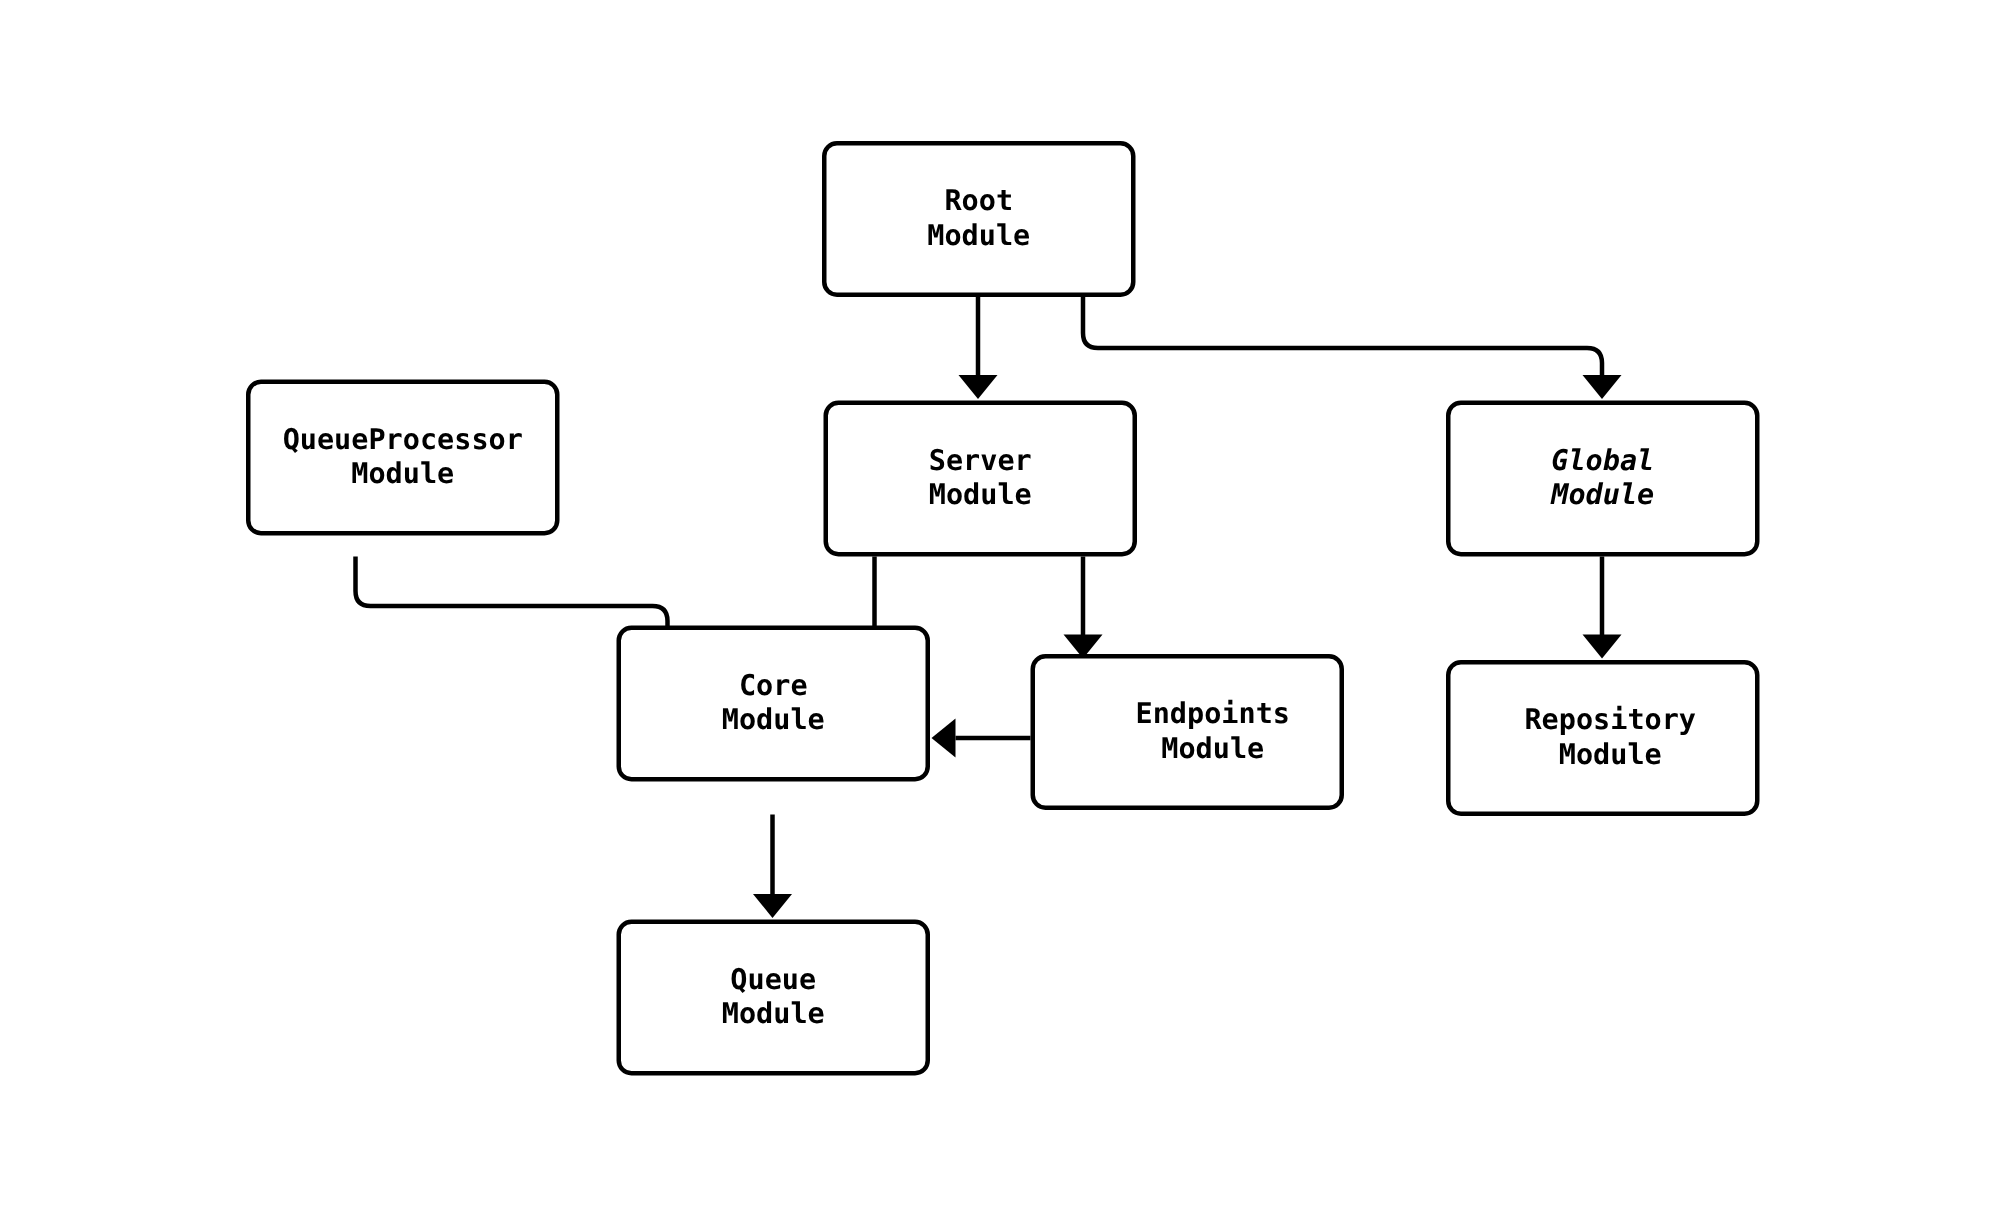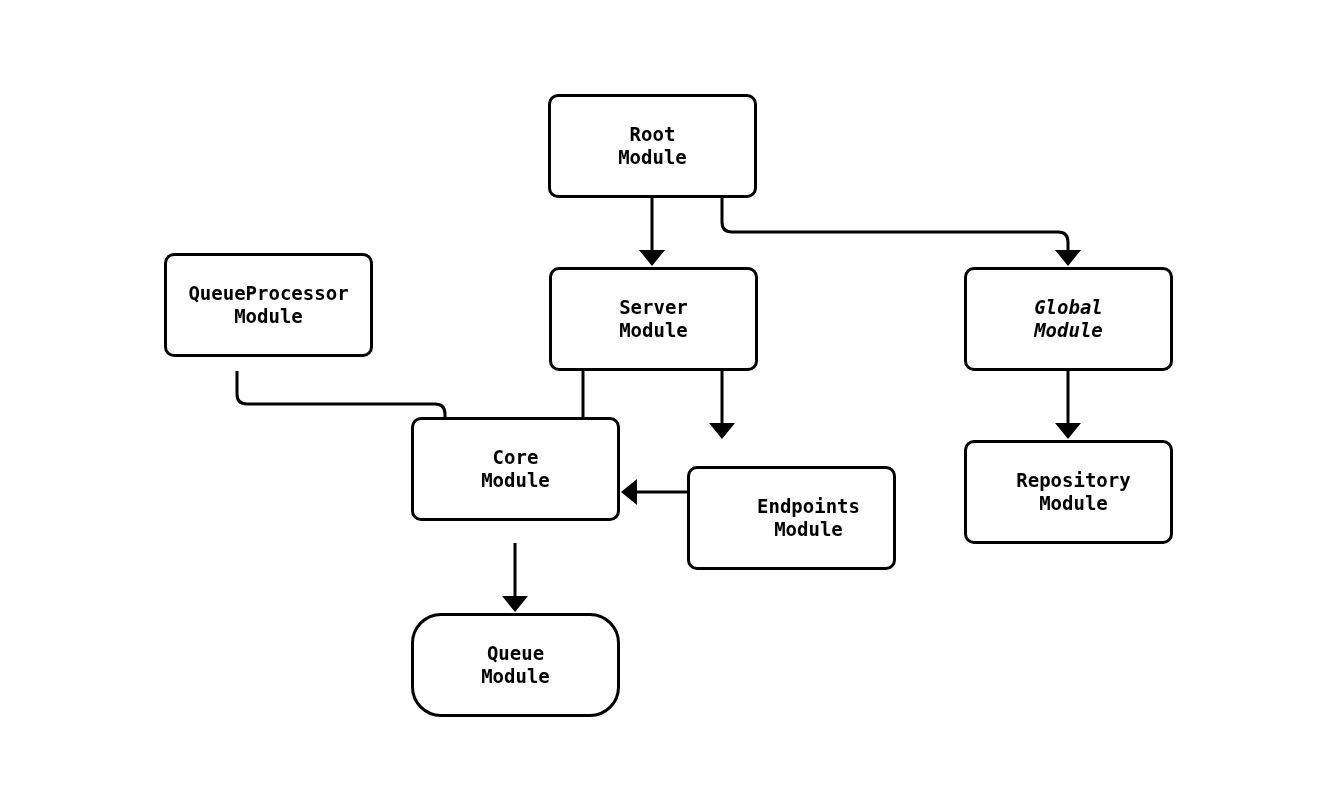--- a/index.html
+++ b/index.html
@@ -50,23 +50,23 @@
     font-weight: bold;
     line-height: 23px;
     color: #000000;
     white-space: pre-line;
   }
   .n-root          { left: 548px; top:  94px; }
   .n-queueprocessor{ left: 133px; top: 253px; margin-left: 31px; }
   .n-server        { left: 549px; top: 267px; align-items: center; }
   .n-global        { left: 964px; top: 267px; font-style: italic; }
   .n-core          { left: 411px; top: 417px; }
-  .n-endpoints     { left: 687px; top: 466px; padding-left: 34px; }
+  .n-endpoints     { left: 687px; top: 436px; padding-left: 34px; }
   .n-repository    { left: 964px; top: 440px; padding-left: 10px; }
-  .n-queue         { left: 411px; top: 613px; border-radius: 30px; }
+  .n-queue         { left: 411px; top: 613px; }
 </style>
 </head>
 <body>
 
 <div class="canvas">
 
   <svg class="edges-layer" width="1337" height="809" viewBox="0 0 1337 809" xmlns="http://www.w3.org/2000/svg">
 
     <g>
       <path class="edge" d="M652,198 L652,251"></path>

